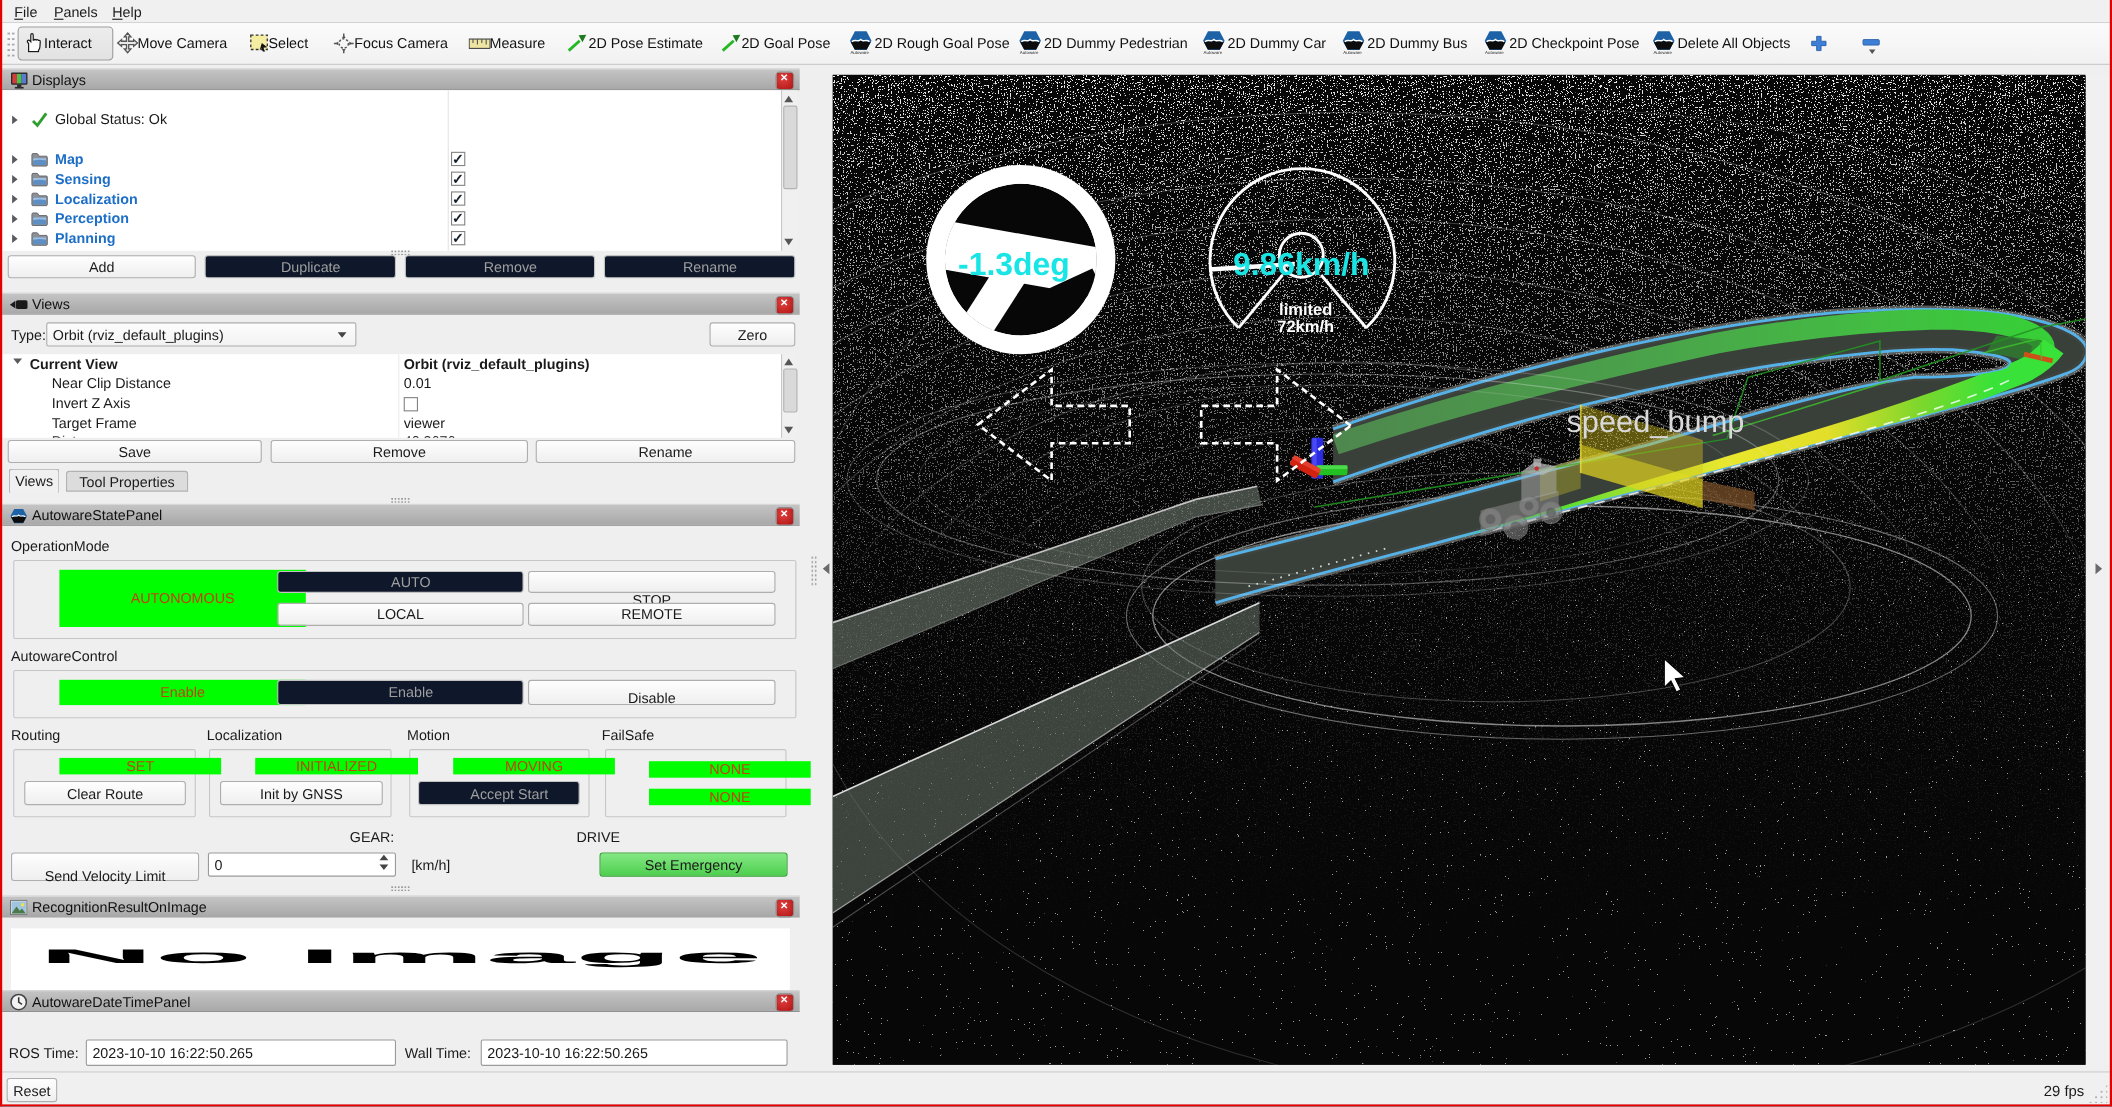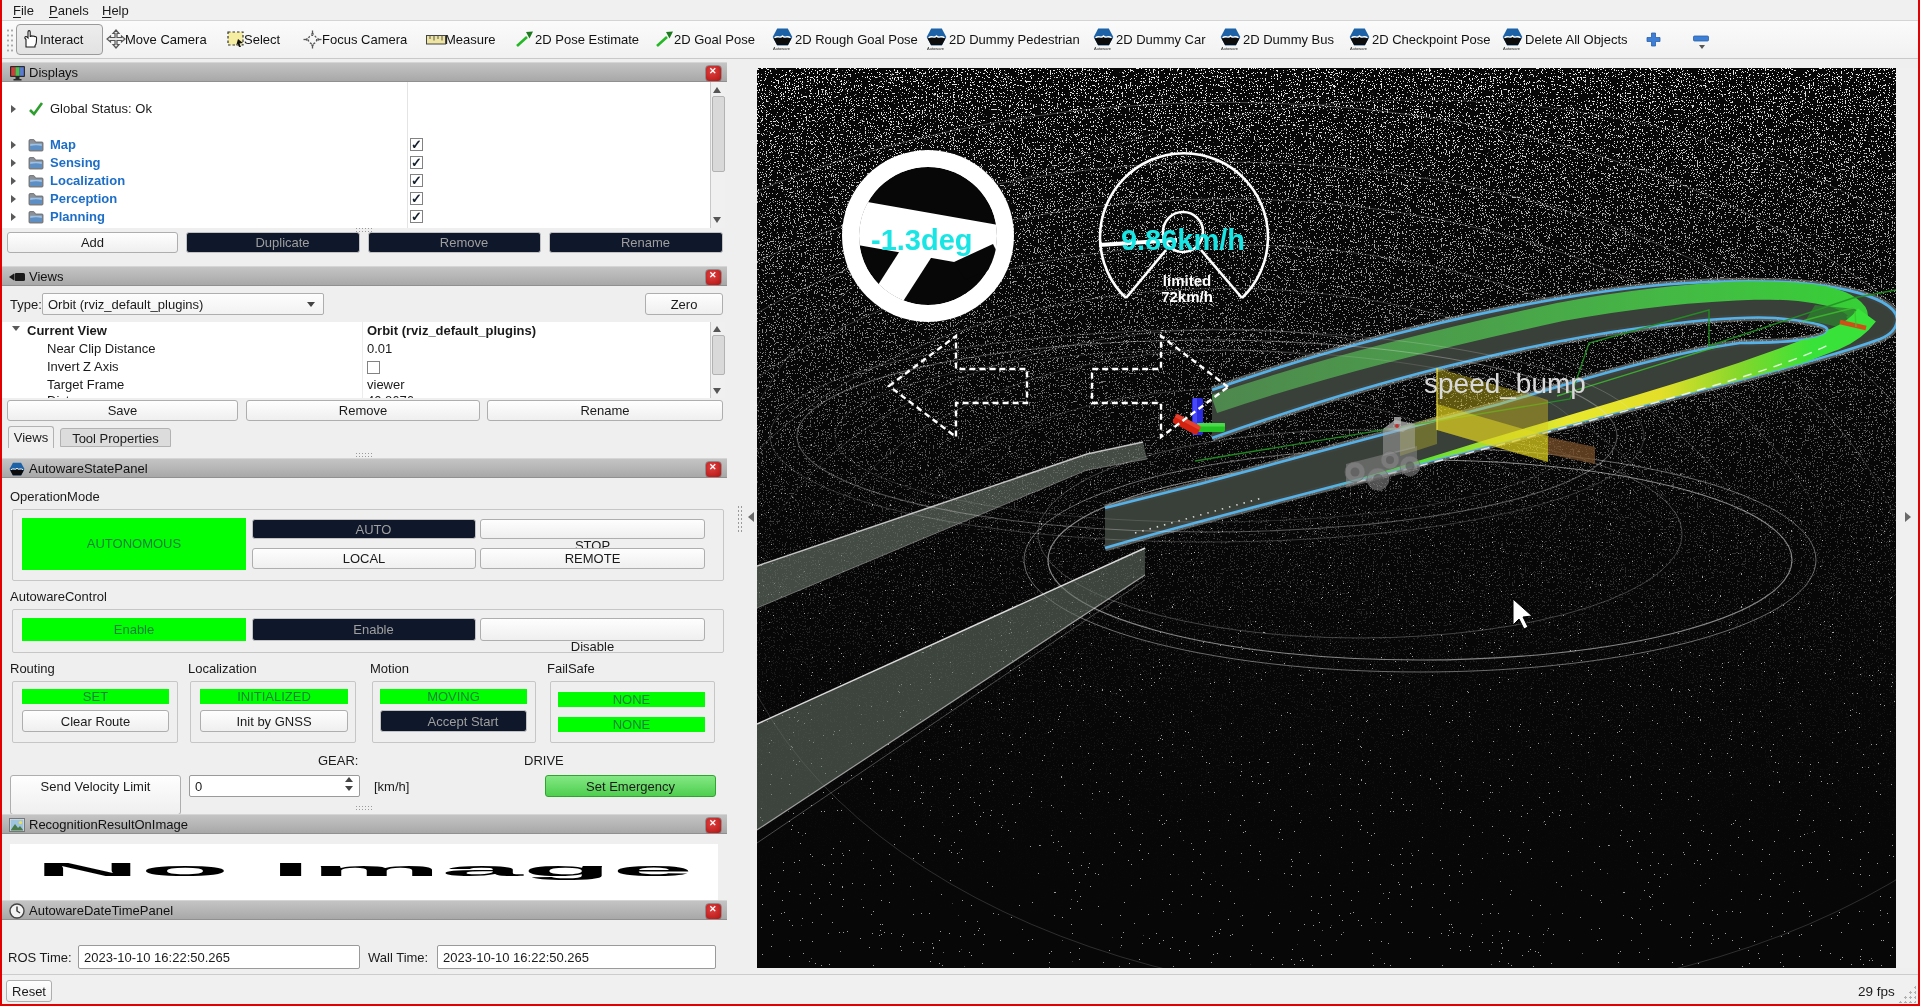--- a/index.html
+++ b/index.html
@@ -22,21 +22,21 @@
 
 .ptitle{position:absolute;left:2px;width:725px;height:20px;background:linear-gradient(#c4c4c4,#a8a8a8);
  border-top:1px solid #d5d5d5;border-bottom:1px solid #909090;box-sizing:border-box;}
 .ptitle .txt{position:absolute;left:27px;top:2px;color:#111;}
 .closeb{position:absolute;right:5px;top:2px;width:15px;height:15px;background:radial-gradient(circle at 40% 35%,#e04040,#b01212);
  border:1px solid #8c8c8c;border-radius:4px;}
 .closeb:after{content:"✕";position:absolute;left:3px;top:0px;color:#fff;font-size:9px;font-weight:bold;}
 .btn{position:absolute;background:linear-gradient(#fefefe,#efefef);border:1px solid #aeaeae;border-radius:3px;
  text-align:center;box-sizing:border-box;}
 .btn.dis{background:#0f172a;color:#9f9f9f;border-color:#c2c2c2;padding-left:19px;}
-.greenflat{position:absolute;background:#00fe00;text-align:center;color:#15803d;}
+.greenflat{position:absolute;background:#00fe00;text-align:center;color:#c2410c;margin-left:32px;}
 .gbox{position:absolute;border:1px solid #c6c6c6;border-radius:2px;box-sizing:border-box;}
 .lbl{position:absolute;color:#1a1a1a;white-space:nowrap;}
 .tfield{position:absolute;background:#fff;border:1px solid #9a9a9a;border-radius:2px;box-sizing:border-box;
  padding-left:5px;padding-top:3px;}
 
 #dtree{left:2px;top:82px;width:708px;height:146px;background:#fff;overflow:hidden;}
 .trow{position:absolute;left:0;width:100%;height:18px;}
 .tri{position:absolute;left:9px;top:5px;width:0;height:0;border-left:5px solid #5a5a5a;border-top:4px solid transparent;border-bottom:4px solid transparent;}
 .tname{position:absolute;left:48px;top:1px;}
 .bluebold{color:#1d6ec6;font-weight:bold;}
@@ -300,41 +300,41 @@
 <div class="gbox" style="left:12px;top:509px;width:712px;height:72px"></div>
 <div class="greenflat" style="left:22px;top:518px;width:224px;height:52px;line-height:52px">AUTONOMOUS</div>
 <div class="btn dis" style="left:252px;top:519px;width:224px;height:20px;padding-top:2px">AUTO</div>
 <div class="btn" style="left:480px;top:519px;width:225px;height:20px;padding-top:18px">STOP</div>
 <div class="btn" style="left:252px;top:548px;width:224px;height:21px;padding-top:2px">LOCAL</div>
 <div class="btn" style="left:480px;top:548px;width:225px;height:21px;padding-top:2px">REMOTE</div>
 <div class="lbl" style="left:10px;top:589px">AutowareControl</div>
 <div class="gbox" style="left:12px;top:609px;width:712px;height:44px"></div>
 <div class="greenflat" style="left:22px;top:618px;width:224px;height:23px;line-height:23px">Enable</div>
 <div class="btn dis" style="left:252px;top:618px;width:224px;height:23px;padding-top:3px">Enable</div>
-<div class="btn" style="left:480px;top:618px;width:225px;height:23px;padding-top:20px">Disable</div>
+<div class="btn" style="left:480px;top:618px;width:225px;height:23px;padding-top:8px">Disable</div>
 
 <div class="lbl" style="left:10px;top:661px">Routing</div>
 <div class="lbl" style="left:188px;top:661px">Localization</div>
 <div class="lbl" style="left:370px;top:661px">Motion</div>
 <div class="lbl" style="left:547px;top:661px">FailSafe</div>
 <div class="gbox" style="left:12px;top:681px;width:166px;height:62px"></div>
 <div class="gbox" style="left:190px;top:681px;width:166px;height:62px"></div>
 <div class="gbox" style="left:372px;top:681px;width:164px;height:62px"></div>
 <div class="gbox" style="left:550px;top:681px;width:165px;height:62px"></div>
 <div class="greenflat" style="left:22px;top:689px;width:147px;height:15px;line-height:15px">SET</div>
 <div class="btn" style="left:22px;top:710px;width:147px;height:22px;padding-top:3px">Clear Route</div>
 <div class="greenflat" style="left:200px;top:689px;width:148px;height:15px;line-height:15px">INITIALIZED</div>
 <div class="btn" style="left:200px;top:710px;width:148px;height:22px;padding-top:3px">Init by GNSS</div>
 <div class="greenflat" style="left:380px;top:689px;width:147px;height:15px;line-height:15px">MOVING</div>
 <div class="btn dis" style="left:380px;top:710px;width:147px;height:22px;padding-top:3px">Accept Start</div>
 <div class="greenflat" style="left:558px;top:692px;width:147px;height:15px;line-height:15px">NONE</div>
 <div class="greenflat" style="left:558px;top:717px;width:147px;height:15px;line-height:15px">NONE</div>
 <div class="lbl" style="left:318px;top:753px">GEAR:</div>
 <div class="lbl" style="left:524px;top:753px">DRIVE</div>
-<div class="btn" style="left:10px;top:775px;width:171px;height:40px;padding-top:3px">Send Velocity Limit</div>
+<div class="btn" style="left:10px;top:775px;width:171px;height:26px;padding-top:13px">Send Velocity Limit</div>
 <div class="tfield" style="left:189px;top:775px;width:171px;height:22px">0</div>
 <div class="abs" style="left:345px;top:777px">
  <span style="position:absolute;width:0;height:0;border-left:4px solid transparent;border-right:4px solid transparent;border-bottom:5px solid #444;"></span>
  <span style="position:absolute;top:9px;width:0;height:0;border-left:4px solid transparent;border-right:4px solid transparent;border-top:5px solid #444;"></span>
 </div>
 <div class="lbl" style="left:374px;top:779px">[km/h]</div>
 <div class="abs" style="left:545px;top:775px;width:171px;height:22px;background:linear-gradient(#84e884,#4ecf4e);border:1px solid #2fa42f;border-radius:3px;text-align:center;padding-top:3px;box-sizing:border-box">Set Emergency</div>
 <div class="dots6" style="left:355px;top:805px"></div>
 
 <div class="ptitle" style="top:814px">

